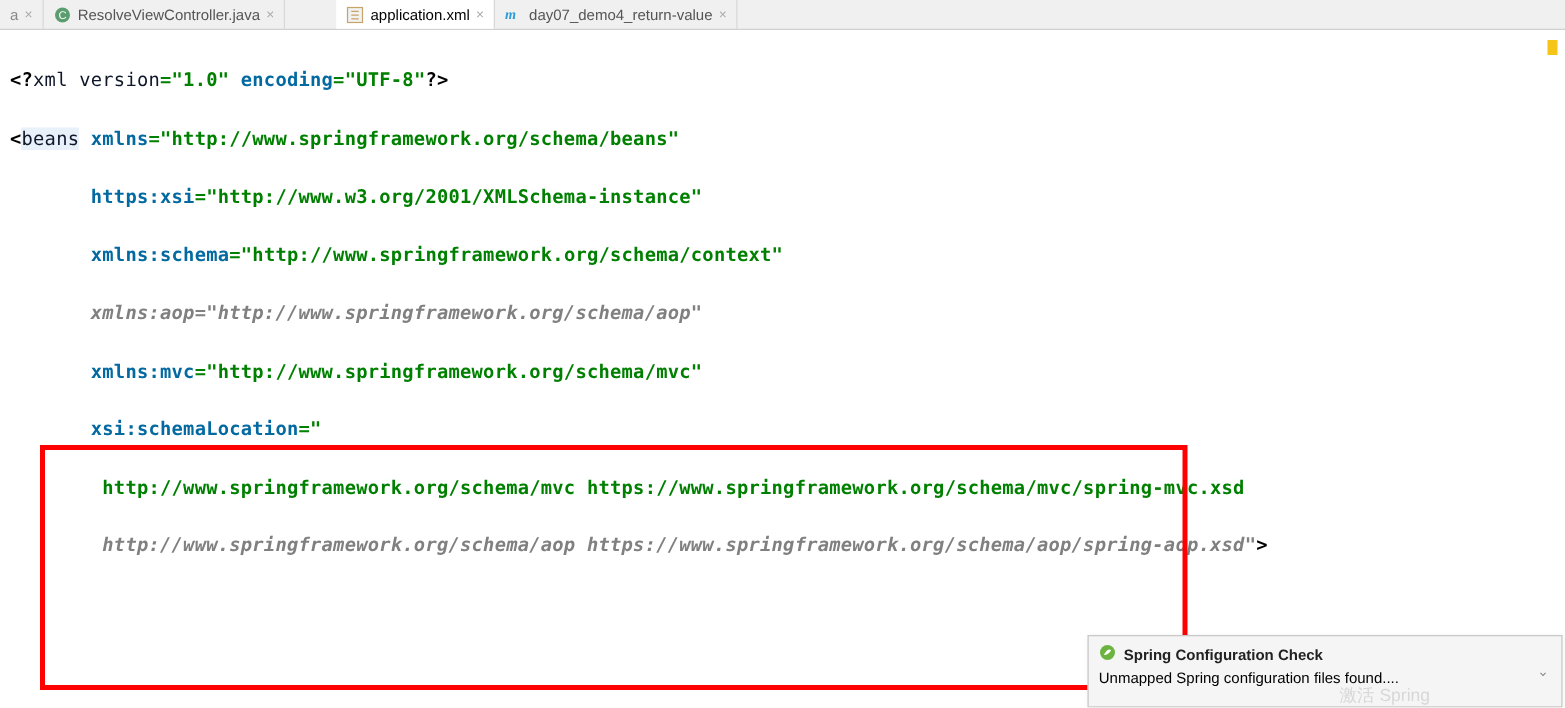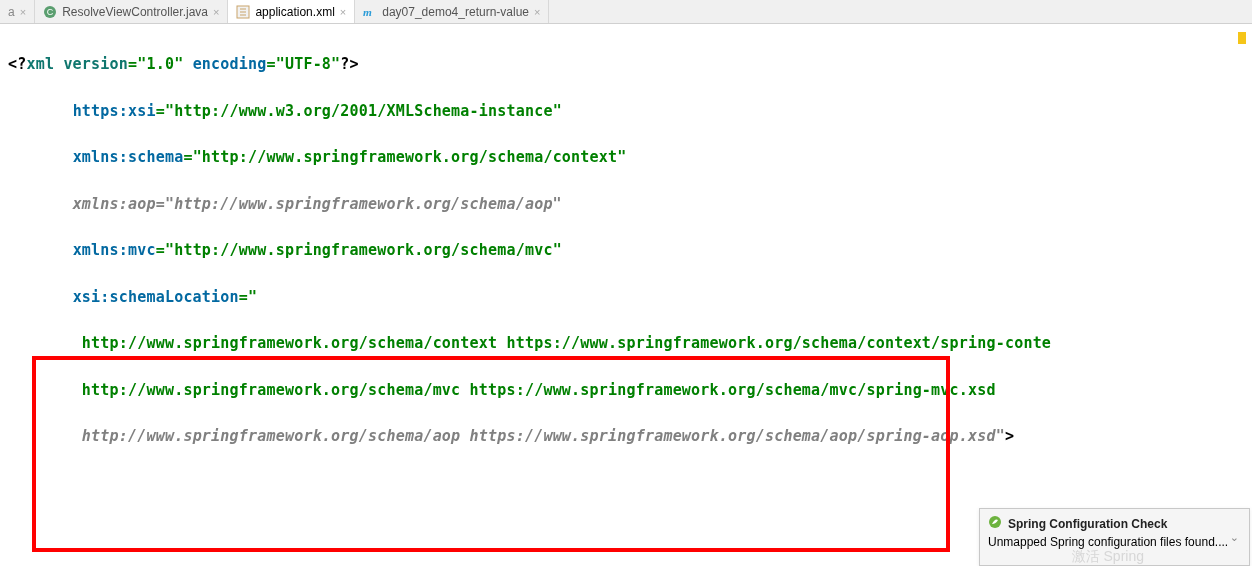--- a/index.html
+++ b/index.html
@@ -27,41 +27,42 @@
       border-right: 1px solid #d8d8d8;
       font-family: Arial, sans-serif;
       font-size: 12px;
       color: #555;
       cursor: pointer;
       gap: 5px;
     }
     .tab.active {
       background: #ffffff;
       color: #000;
+      margin-left: 41px;
     }
     .tab .icon { width: 14px; height: 14px; display: flex; align-items: center; justify-content: center; }
     .tab .close {
       color: #aaa;
       font-size: 11px;
       font-family: Arial;
     }
     .tab.half { color: #888; }
     .editor {
       padding: 6px 8px 8px 8px;
       white-space: pre;
       line-height: 1.55;
       font-weight: bold;
       font-size: 15px;
       position: relative;
       letter-spacing: 0.2px;
     }
     .editor .line { display: block; }
     .hl { background: #e8f0fa; }
     .punct { color: #000; }
-    .tagname { color: #0f766e; font-weight: bold; }
+    .tagname { color: #0f172a; font-weight: normal; }
     .attr { color: #0369a1; font-weight: bold; }
     .str { color: #008000; font-weight: bold; }
     .comment { color: #808080; font-style: italic; font-weight: bold; }
     .redbox {
       position: absolute;
       border: 4px solid #ff0000;
       left: 32px;
       top: 356px;
       width: 918px;
       height: 196px;
@@ -72,21 +73,21 @@
       right: 6px;
       top: 32px;
       width: 8px;
       height: 12px;
       background: #f5c518;
     }
     .popup {
       position: absolute;
       right: 2px;
       bottom: 0px;
-      width: 271px;
+      width: 380px;
       height: 58px;
       background: #f5f5f5;
       border: 1px solid #c8c8c8;
       font-family: Arial, sans-serif;
       font-size: 12px;
       padding: 6px 8px 2px 8px;
       box-shadow: 0 1px 4px rgba(0,0,0,0.08);
     }
     .popup .title-row { display: flex; align-items: center; gap: 6px; font-weight: bold; color: #222; }
     .popup .msg { color: #000000; margin-top: 3px; white-space: nowrap; overflow: hidden; text-overflow: ellipsis; }
@@ -139,26 +140,26 @@
           <text x="0" y="11" font-size="13" font-style="italic" font-family="serif" fill="#2b9cd8" font-weight="bold">m</text>
         </svg>
     </span>
     <span>day07_demo4_return-value</span>
     <span class="close">×</span>
   </div>
 </div>
 
 <div class="editor">
 <span class="line"><span class="punct">&lt;?</span><span class="tagname">xml version</span><span class="str">=</span><span class="str">"1.0"</span><span class="attr"> encoding</span><span class="str">=</span><span class="str">"UTF-8"</span><span class="punct">?&gt;</span></span>
+<span class="line"><span class="punct">&lt;</span><span class="tagname hl">beans</span><span class="attr"> xmlns</span><span class="str">=</span><span class="str">"http://www.springframework.org/schema/beans"</span></span>
 <span class="line">       <span class="attr">https:xsi</span><span class="str">=</span><span class="str">"http://www.w3.org/2001/XMLSchema-instance"</span></span>
 <span class="line">       <span class="attr">xmlns:schema</span><span class="str">=</span><span class="str">"http://www.springframework.org/schema/context"</span></span>
 <span class="line">       <span class="comment">xmlns:aop="http://www.springframework.org/schema/aop"</span></span>
 <span class="line">       <span class="attr">xmlns:mvc</span><span class="str">=</span><span class="str">"http://www.springframework.org/schema/mvc"</span></span>
 <span class="line">       <span class="attr">xsi:schemaLocation</span><span class="str">=</span><span class="str">"</span></span>
-<span class="line">        <span class="str">http://www.springframework.org/schema/context https://www.springframework.org/schema/context/spring-conte</span></span>
 <span class="line">        <span class="str">http://www.springframework.org/schema/mvc https://www.springframework.org/schema/mvc/spring-mvc.xsd</span></span>
 <span class="line">        <span class="comment">http://www.springframework.org/schema/aop https://www.springframework.org/schema/aop/spring-aop.xsd"</span><span class="punct">&gt;</span></span>
 <span class="line">    </span>
 
 
 
 
 
 
 

